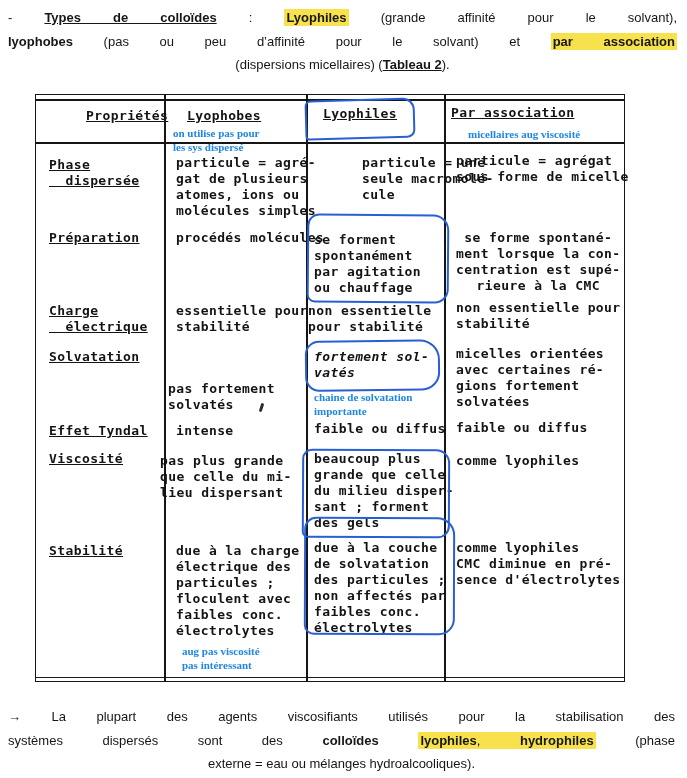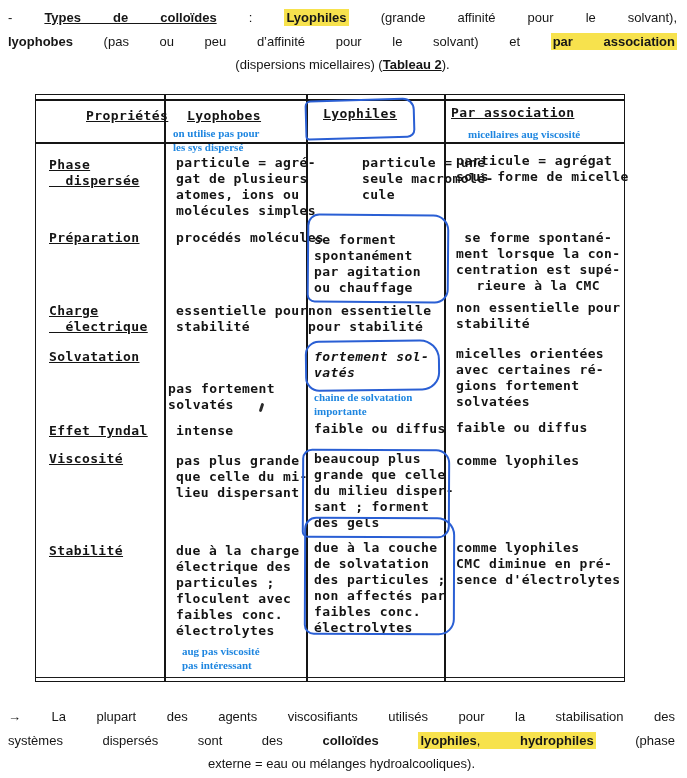--- a/index.html
+++ b/index.html
@@ -117,21 +117,21 @@
 avec certaines ré-
 gions fortement
 solvatées</div>
 
   <div class="cell lbl" style="left:13px;top:328px;">Effet Tyndal</div>
   <div class="cell" style="left:140px;top:328px;">intense</div>
   <div class="cell" style="left:278px;top:326px;">faible ou diffus</div>
   <div class="cell" style="left:420px;top:325px;">faible ou diffus</div>
 
   <div class="cell lbl" style="left:13px;top:356px;">Viscosité</div>
-  <div class="cell" style="left:140px;top:358px;">pas plus grande
+  <div class="cell" style="left:124px;top:358px;">pas plus grande
 que celle du mi-
 lieu dispersant</div>
   <div class="cell" style="left:278px;top:356px;">beaucoup plus
 grande que celle
 du milieu disper-
 sant ; forment
 des gels</div>
   <div class="cell" style="left:420px;top:358px;">comme lyophiles</div>
 
   <div class="cell lbl" style="left:13px;top:448px;">Stabilité</div>

